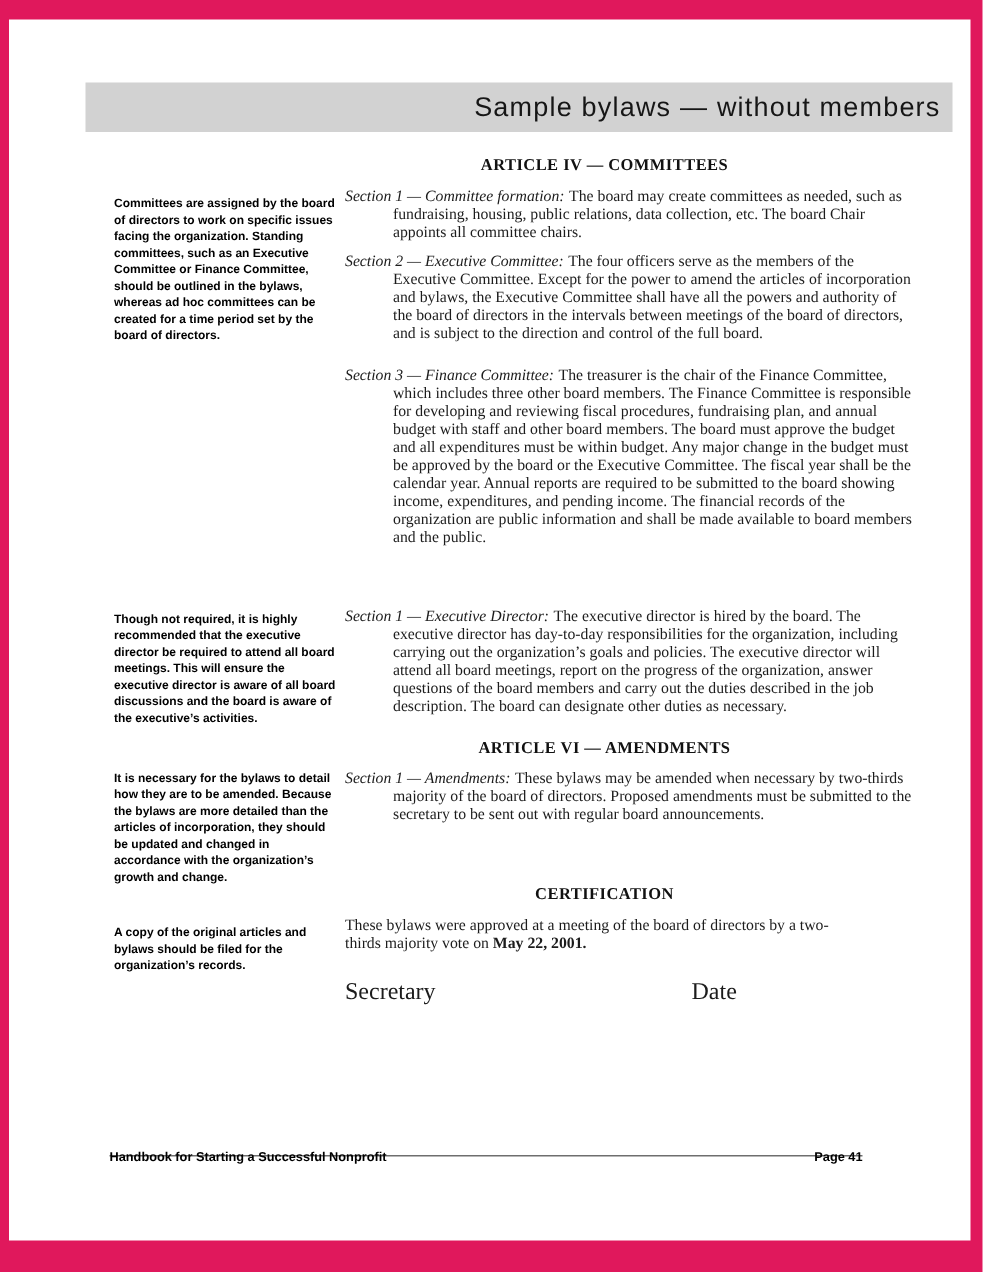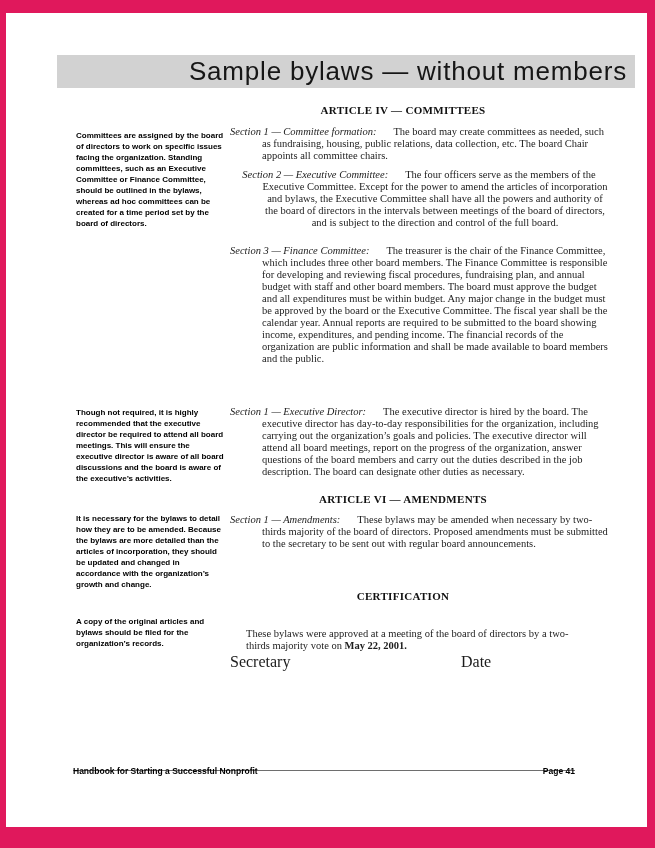--- a/index.html
+++ b/index.html
@@ -23,21 +23,21 @@
     width: 578px; height: 33px;
     background: var(--header-bar, #d2d2d2);
     display: flex;
     align-items: center;
     justify-content: flex-end;
     padding-right: 8px;
     box-sizing: border-box;
   }
   .page-title {
     font-family: "Liberation Sans", "DejaVu Sans", sans-serif;
-    font-size: 26px;
+    font-size: 18px;
     font-weight: 500;
     letter-spacing: 0.8px;
     color: #161616;
     white-space: nowrap;
   }
   .note {
     position: absolute;
     left: 76px;
     width: 150px;
     font-family: "Liberation Sans", "DejaVu Sans", sans-serif;
@@ -70,30 +70,30 @@
     left: 230px;
     width: 346px;
     margin: 0;
     font-size: 10.5px;
     line-height: 12px;
     padding-left: 32px;
     text-indent: -32px;
     text-align: left;
   }
   .p-s41 { top: 126px; }
-  .p-s42 { top: 169px; text-align: center; }
+  .p-s42 { top: 169px; }
   .p-s43 { top: 245px; }
   .p-s51 { top: 406px; }
   .p-s61 { top: 514px; }
-  .sec-label { margin-right: 17px; }
+  .sec-label { margin-right: 3px; }
   .cert-para {
     position: absolute;
     left: 230px; top: 612px;
     width: 346px;
-    margin: 16px;
+    margin: 0;
     font-size: 10.5px;
     line-height: 12px;
   }
   .sig-row {
     position: absolute;
     left: 230px; top: 653px;
     width: 346px;
     font-size: 16px;
   }
   .sig-date { position: absolute; left: 231px; top: 0; text-align: right; }

